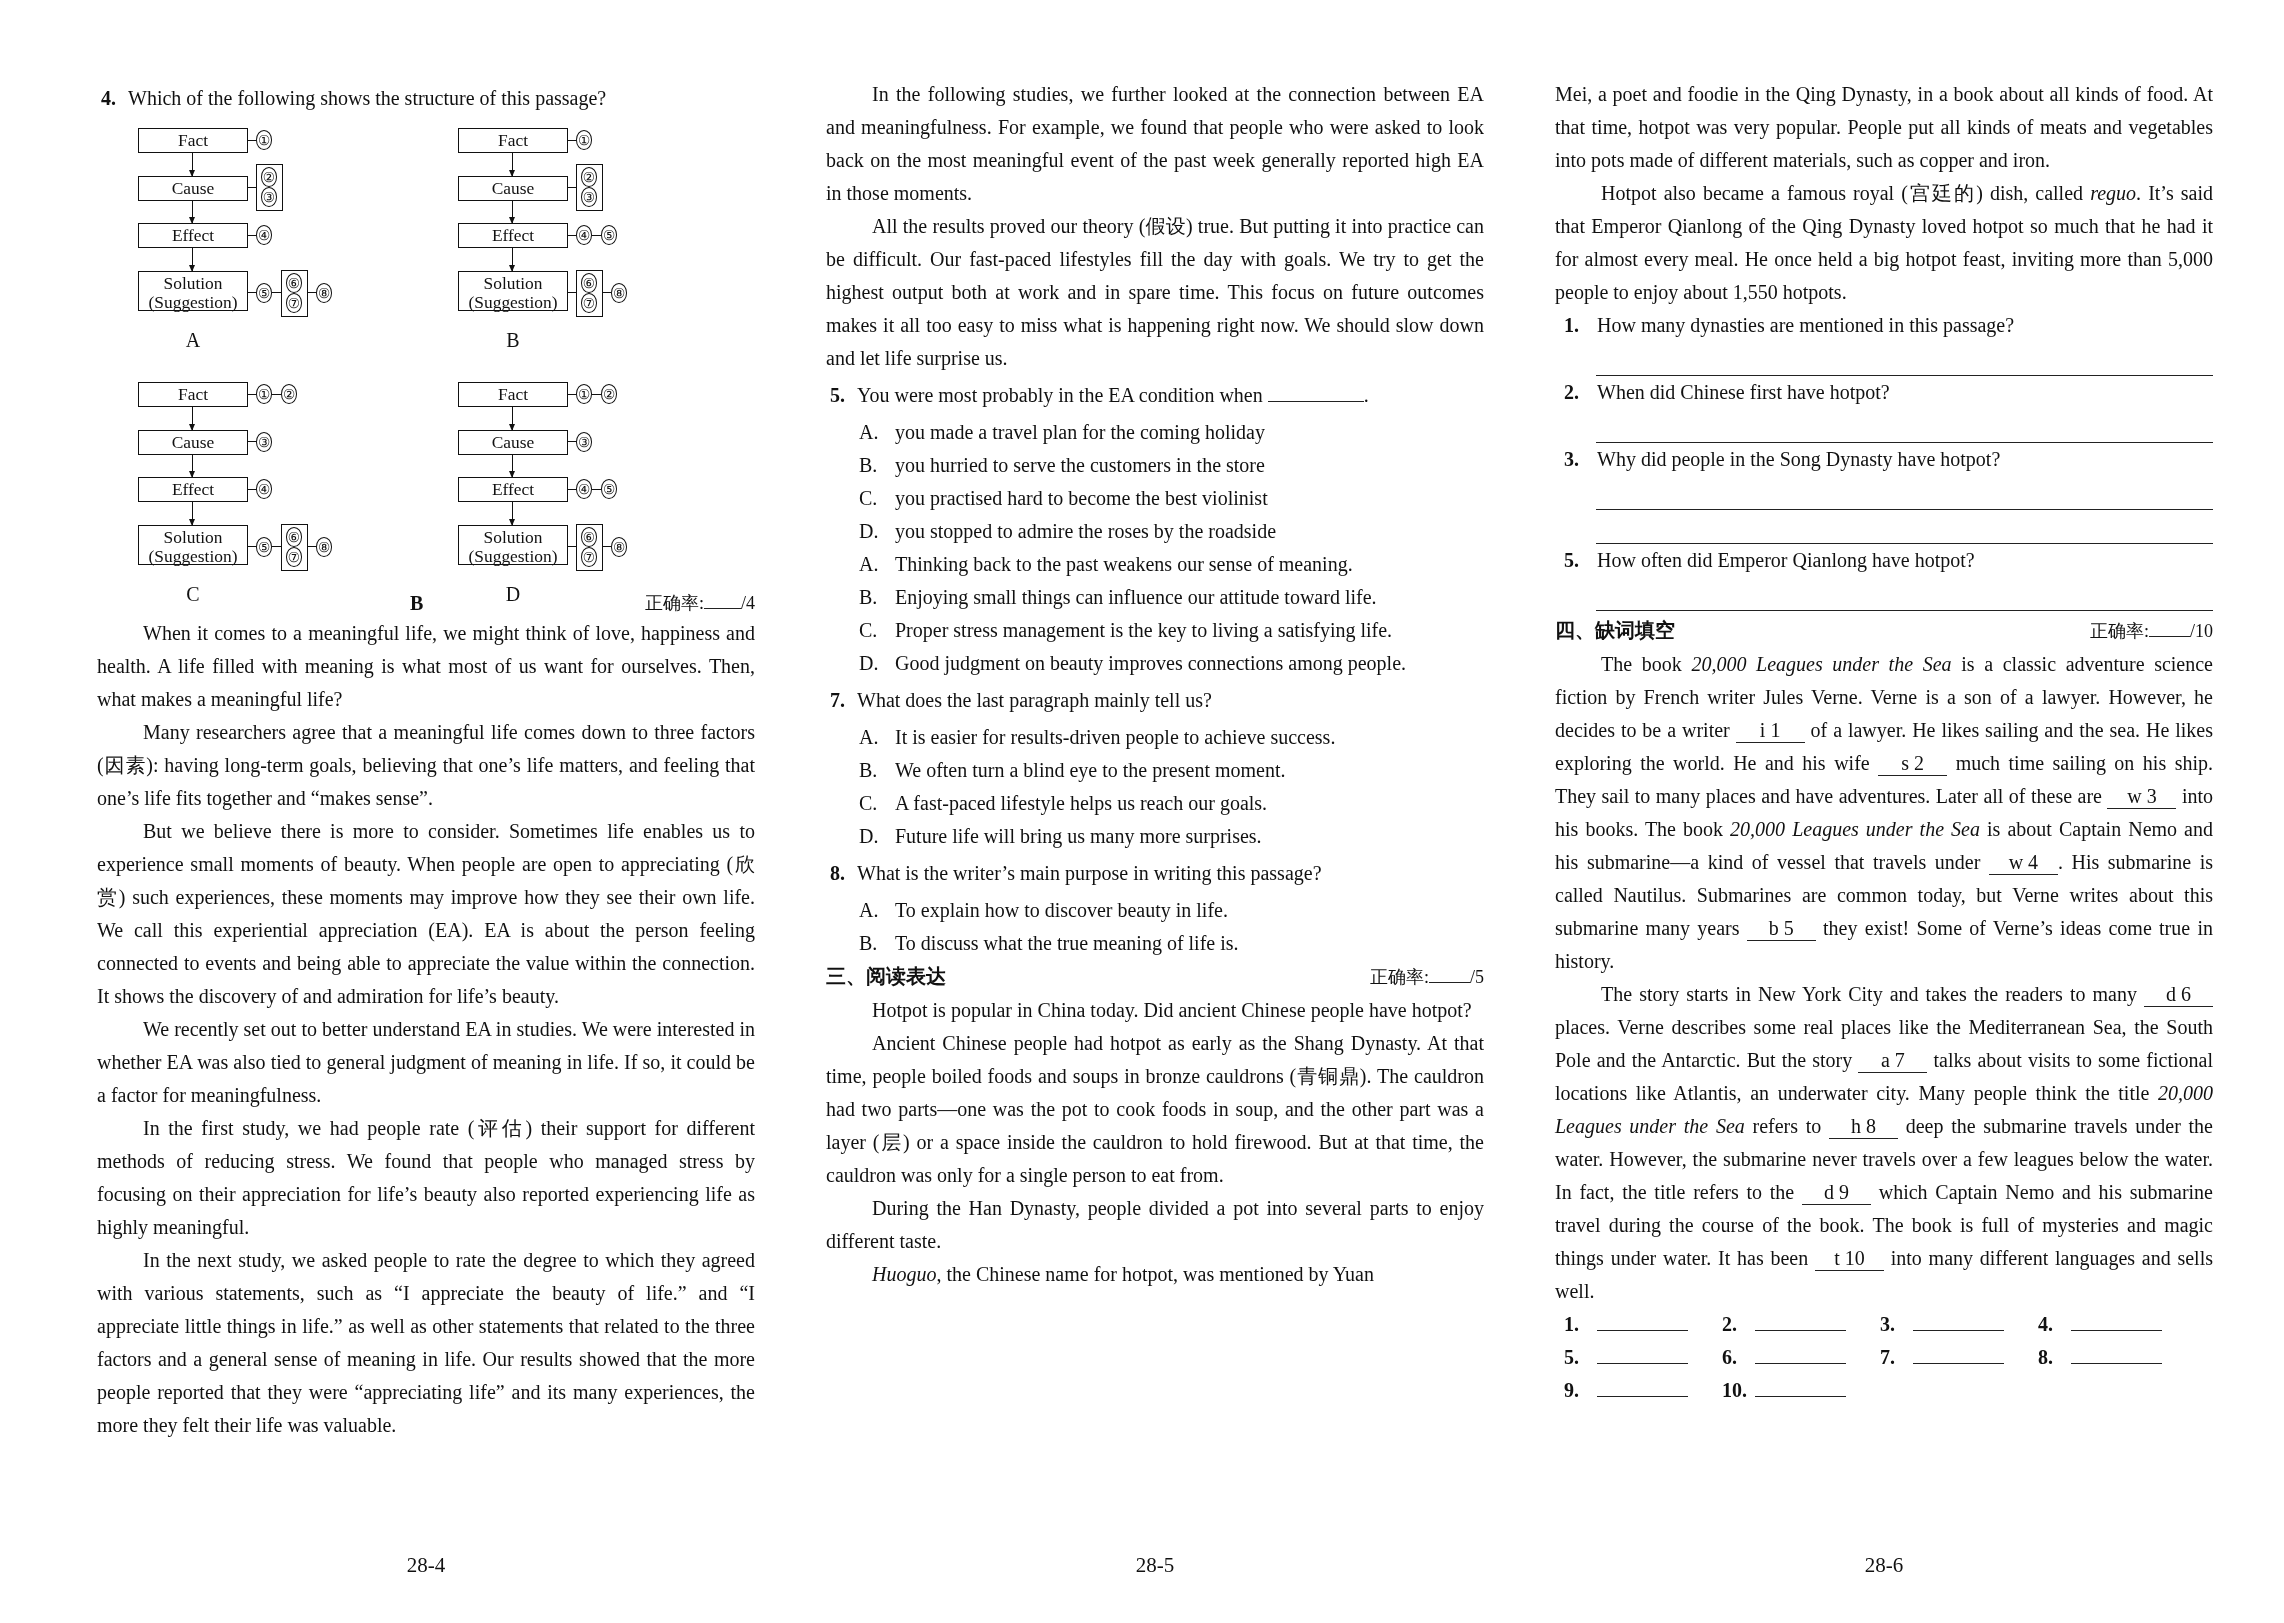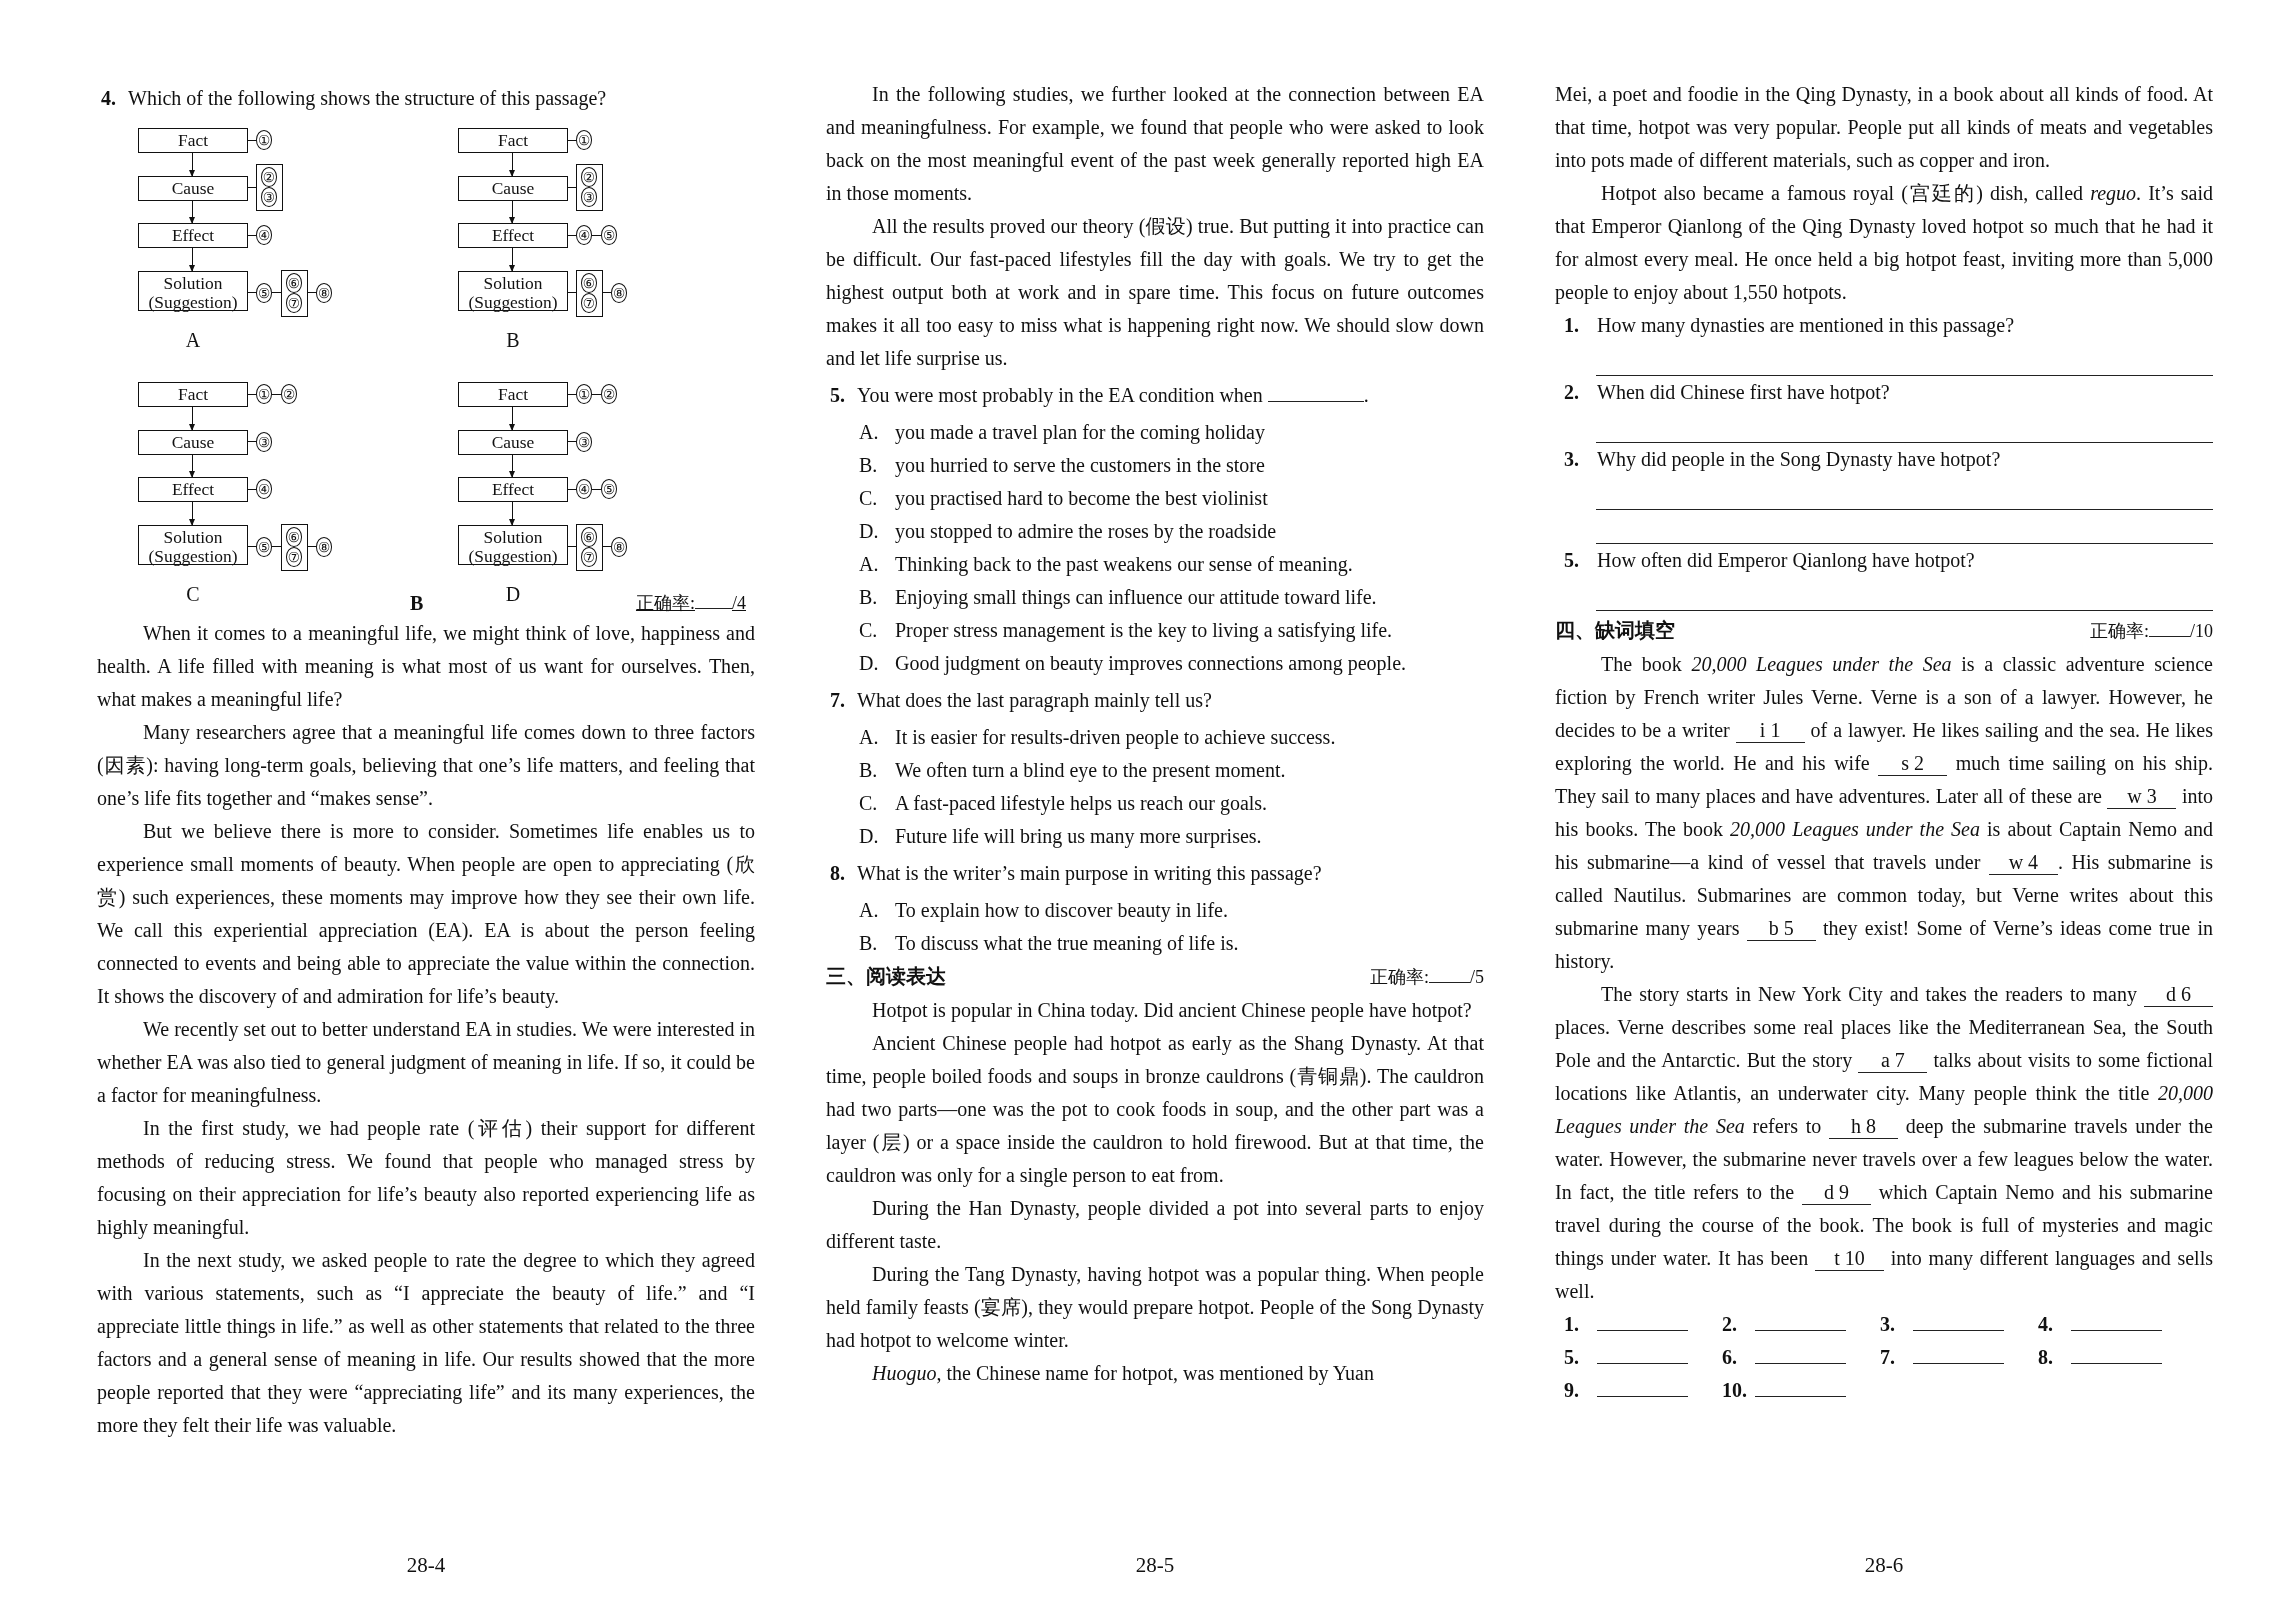--- a/index.html
+++ b/index.html
@@ -34,21 +34,21 @@
   .box { position:absolute; left:0; width:110px; border:1.4px solid #111; text-align:center; font-size:17.4px; line-height:19px; background:#fff; box-sizing:border-box; }
   .box.sm { height:25px; line-height:22px; }
   .box.lg { height:40px; padding-top:1.8px; }
   .arrow { position:absolute; left:54px; width:0.9px; background:#111; }
   .arrow::after { content:""; position:absolute; left:-3.2px; bottom:-0.9px; border-left:3.7px solid transparent; border-right:3.7px solid transparent; border-top:7.3px solid #111; }
   .conn { position:absolute; height:1.4px; background:#111; }
   .circ { position:absolute; width:16.4px; height:20px; border:0.9px solid #111; border-radius:50%; font-size:13.7px; line-height:19px; text-align:center; box-sizing:border-box; background:#fff; }
   .stack { position:absolute; width:26.5px; border:1.4px solid #111; box-sizing:border-box; background:#fff; }
   .diag-label { position:absolute; font-size:20px; width:46px; text-align:center; }
   .answer-mark { position:absolute; font-weight:bold; font-size:20px; }
-  .score-abs { position:absolute; right:9px; font-size:18px;text-decoration:underline; }
+  .score-abs { position:absolute; right:0; font-size:18px; }
 </style>
 </head>
 <body>
 
 <div class="col" id="col1">
   <p class="q">
     <span class="num">4.</span><span>Which of the following shows the structure of this passage?</span>
   </p>
 
   <div class="diagrams">
@@ -222,21 +222,20 @@
   <p class="opt"><span class="letter">B.</span><span>To discuss what the true meaning of life is.</span></p>
 
   <div class="section-head">
     <span class="section-title">三、阅读表达</span>
     <span class="score"><span>正确率:</span><span class="line"></span><span>/5</span></span>
   </div>
 
   <p class="para">Hotpot is popular in China today. Did ancient Chinese people have hotpot?</p>
   <p class="para">Ancient Chinese people had hotpot as early as the Shang Dynasty. At that time, people boiled foods and soups in bronze cauldrons (青铜鼎). The cauldron had two parts—one was the pot to cook foods in soup, and the other part was a layer (层) or a space inside the cauldron to hold firewood. But at that time, the cauldron was only for a single person to eat from.</p>
   <p class="para">During the Han Dynasty, people divided a pot into several parts to enjoy different taste.</p>
-  <p class="para">During the Tang Dynasty, having hotpot was a popular thing. When people held family feasts (宴席), they would prepare hotpot. People of the Song Dynasty had hotpot to welcome winter.</p>
   <p class="para"><span class="it">Huoguo</span><span>, the Chinese name for hotpot, was mentioned by Yuan</span></p>
 </div>
 <div class="pagenum" style="left:826px;">28-5</div>
 
 <div class="col" id="col3">
   <p class="para" style="text-indent:0;">Mei, a poet and foodie in the Qing Dynasty, in a book about all kinds of food. At that time, hotpot was very popular. People put all kinds of meats and vegetables into pots made of different materials, such as copper and iron.</p>
   <p class="para"><span>Hotpot also became a famous royal (宫廷的) dish, called </span><span class="it">reguo</span><span>. It’s said that Emperor Qianlong of the Qing Dynasty loved hotpot so much that he had it for almost every meal. He once held a big hotpot feast, inviting more than 5,000 people to enjoy about 1,550 hotpots.</span></p>
 
   <p class="sa-q"><span class="num">1.</span><span>How many dynasties are mentioned in this passage?</span></p>
   <div class="answer-line"></div>

